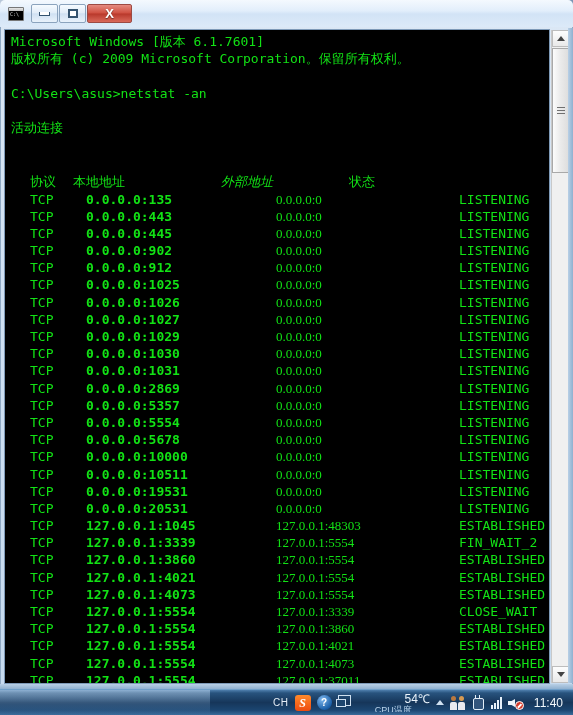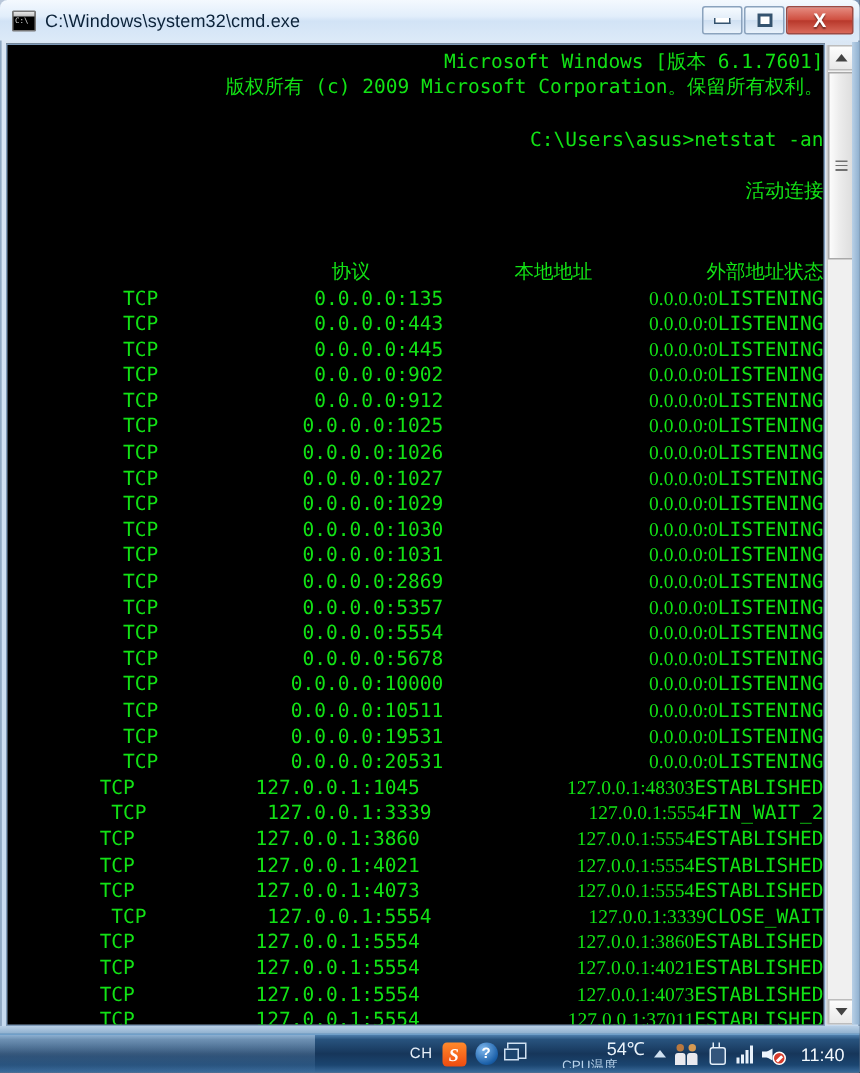--- a/index.html
+++ b/index.html
@@ -74,43 +74,42 @@
     text-shadow:0 1px 1px rgba(0,0,0,.45);line-height:1;
   }
 
   
   .console-area{
     position:absolute;left:4px;top:29px;width:546px;height:655px;
     background:#000;
     border:1px solid #7e9ab8;
     box-sizing:border-box;
     overflow:hidden;
-    text-align:right;
   }
   .console-text{
     position:absolute;left:6px;top:3px;right:0;
     font-family:"DejaVu Sans Mono","Liberation Mono",monospace;
     font-size:13px;
     line-height:17.2px;
     color:#12e215;
     white-space:pre;
     letter-spacing:0px;
   }
   .line{height:17.2px;}
   .row{height:17.2px;display:block;}
   .c-proto{display:inline-block;width:56px;}
-  .c-local{display:inline-block;width:190px;}
+  .c-local{display:inline-block;width:190px;font-weight:bold;}
   .c-foreign{display:inline-block;width:183px;font-family:Liberation Serif, serif;}
   .c-state{display:inline-block;margin-top:20px;}
   .indent{display:inline-block;width:19px;}
 
   
   .h-proto{display:inline-block;width:43px;}
   .h-local{display:inline-block;width:148px;}
-  .h-foreign{display:inline-block;width:128px;}
+  .h-foreign{display:inline-block;width:128px;font-style:italic;}
 
   
   .scrollbar{
     position:absolute;right:5px;top:30px;width:17px;height:653px;
     background:#f0f0f0;
     border-left:1px solid #c9c9c9;
     box-sizing:border-box;
   }
   .sb-btn{
     width:17px;height:17px;
@@ -212,21 +211,20 @@
 </head>
 <body>
 
 <div id="desktop"></div>
 
 <div id="cmd-window">
   <div class="win-frame"></div>
 
   <div class="titlebar">
     <div class="title-icon"></div>
-    <div class="title-text">C:\Windows\system32\cmd.exe</div>
     <div class="win-buttons">
       <div class="wbtn">
         <span class="glyph-min"></span>
       </div>
       <div class="wbtn">
         <span class="glyph-max"></span>
       </div>
       <div class="wbtn close">
         <span class="glyph-close">X</span>
       </div>

